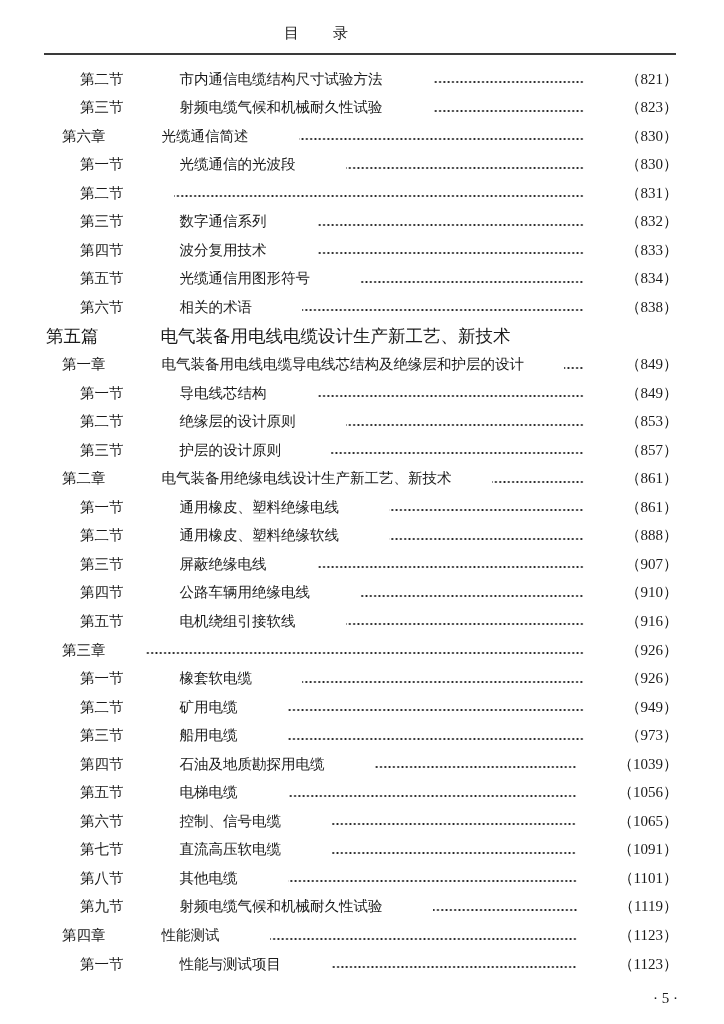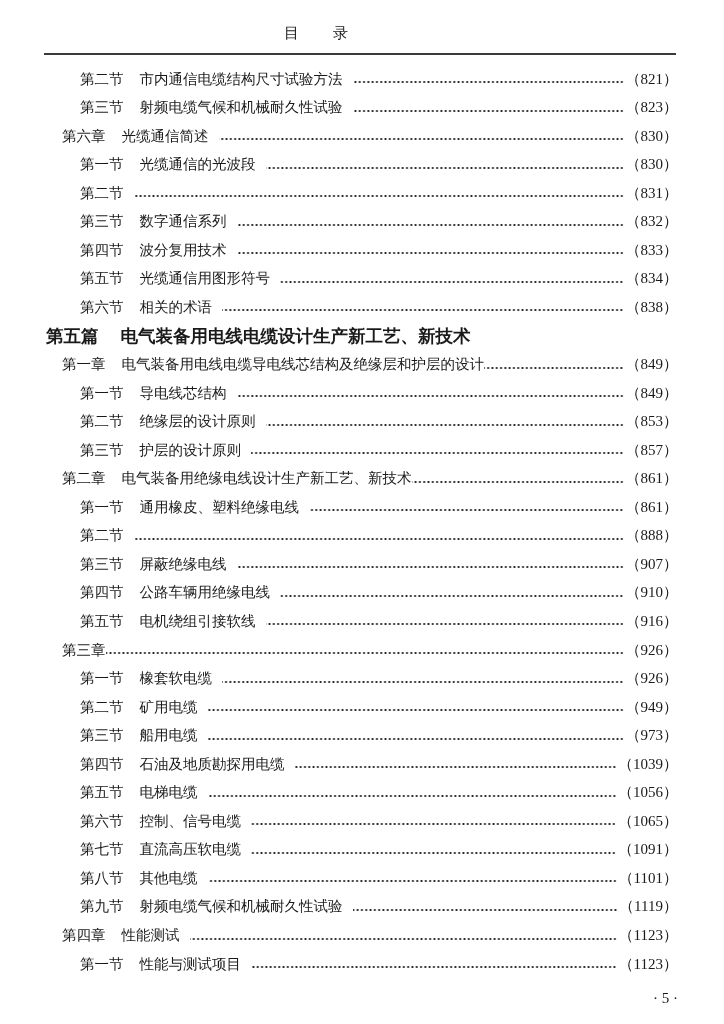--- a/index.html
+++ b/index.html
@@ -13,21 +13,21 @@
     font-size: 15px; letter-spacing: 0;
   }
   .header span.gap { display: inline-block; width: 34px; }
   .rule {
     position: absolute; left: 44px; top: 53px; width: 632px; height: 0;
     border-top: 2px solid #3a3a3a;
   }
   .toc { position: absolute; left: 0; top: 66px; width: 724px; }
   .row {
     position: absolute; height: 26px; display: flex; align-items: center;
-    font-size: 14.5px; white-space: nowrap; right: 46px;
+    font-size: 14.5px; white-space: nowrap; right: 46px; gap: 40px;
   }
   .row .label { flex: 0 0 auto; }
   .row .title { flex: 0 0 auto; margin-left: 16px; }
   .row .dots {
     flex: 1 1 auto; overflow: hidden; margin: 0 2px 0 10px;
     height: 2px; align-self: center; margin-top: 6px;
     background-image: radial-gradient(circle, #222 0.9px, transparent 1.1px);
     background-size: 4.3px 2px; background-repeat: repeat-x; background-position: right center;
   }
   .row .page { flex: 0 0 auto; font-family: "Liberation Serif", serif; font-size: 15px; }
@@ -96,21 +96,21 @@
       <span class="title">光缆通信用图形符号</span>
       <span class="dots"></span>
       <span class="page">（834）</span>
     </div>
     <div class="row section" style="top: 228.4px;">
       <span class="label">第六节</span>
       <span class="title">相关的术语</span>
       <span class="dots"></span>
       <span class="page">（838）</span>
     </div>
-    <div class="row part" style="top: 256.95px; font-weight: bold;">
+    <div class="row part" style="top: 256.95px;">
       <span class="label">第五篇</span>
       <span class="title">电气装备用电线电缆设计生产新工艺、新技术</span>
     </div>
     <div class="row chapter tight" style="top: 285.5px;">
       <span class="label">第一章</span>
       <span class="title">电气装备用电线电缆导电线芯结构及绝缘层和护层的设计</span>
       <span class="dots"></span>
       <span class="page">（849）</span>
     </div>
     <div class="row section" style="top: 314.05px;">
@@ -138,20 +138,21 @@
       <span class="page">（861）</span>
     </div>
     <div class="row section" style="top: 428.25px;">
       <span class="label">第一节</span>
       <span class="title">通用橡皮、塑料绝缘电线</span>
       <span class="dots"></span>
       <span class="page">（861）</span>
     </div>
     <div class="row section" style="top: 456.8px;">
       <span class="label">第二节</span>
+      <span class="title">通用橡皮、塑料绝缘软线</span>
       <span class="dots"></span>
       <span class="page">（888）</span>
     </div>
     <div class="row section" style="top: 485.35px;">
       <span class="label">第三节</span>
       <span class="title">屏蔽绝缘电线</span>
       <span class="dots"></span>
       <span class="page">（907）</span>
     </div>
     <div class="row section" style="top: 513.9px;">

